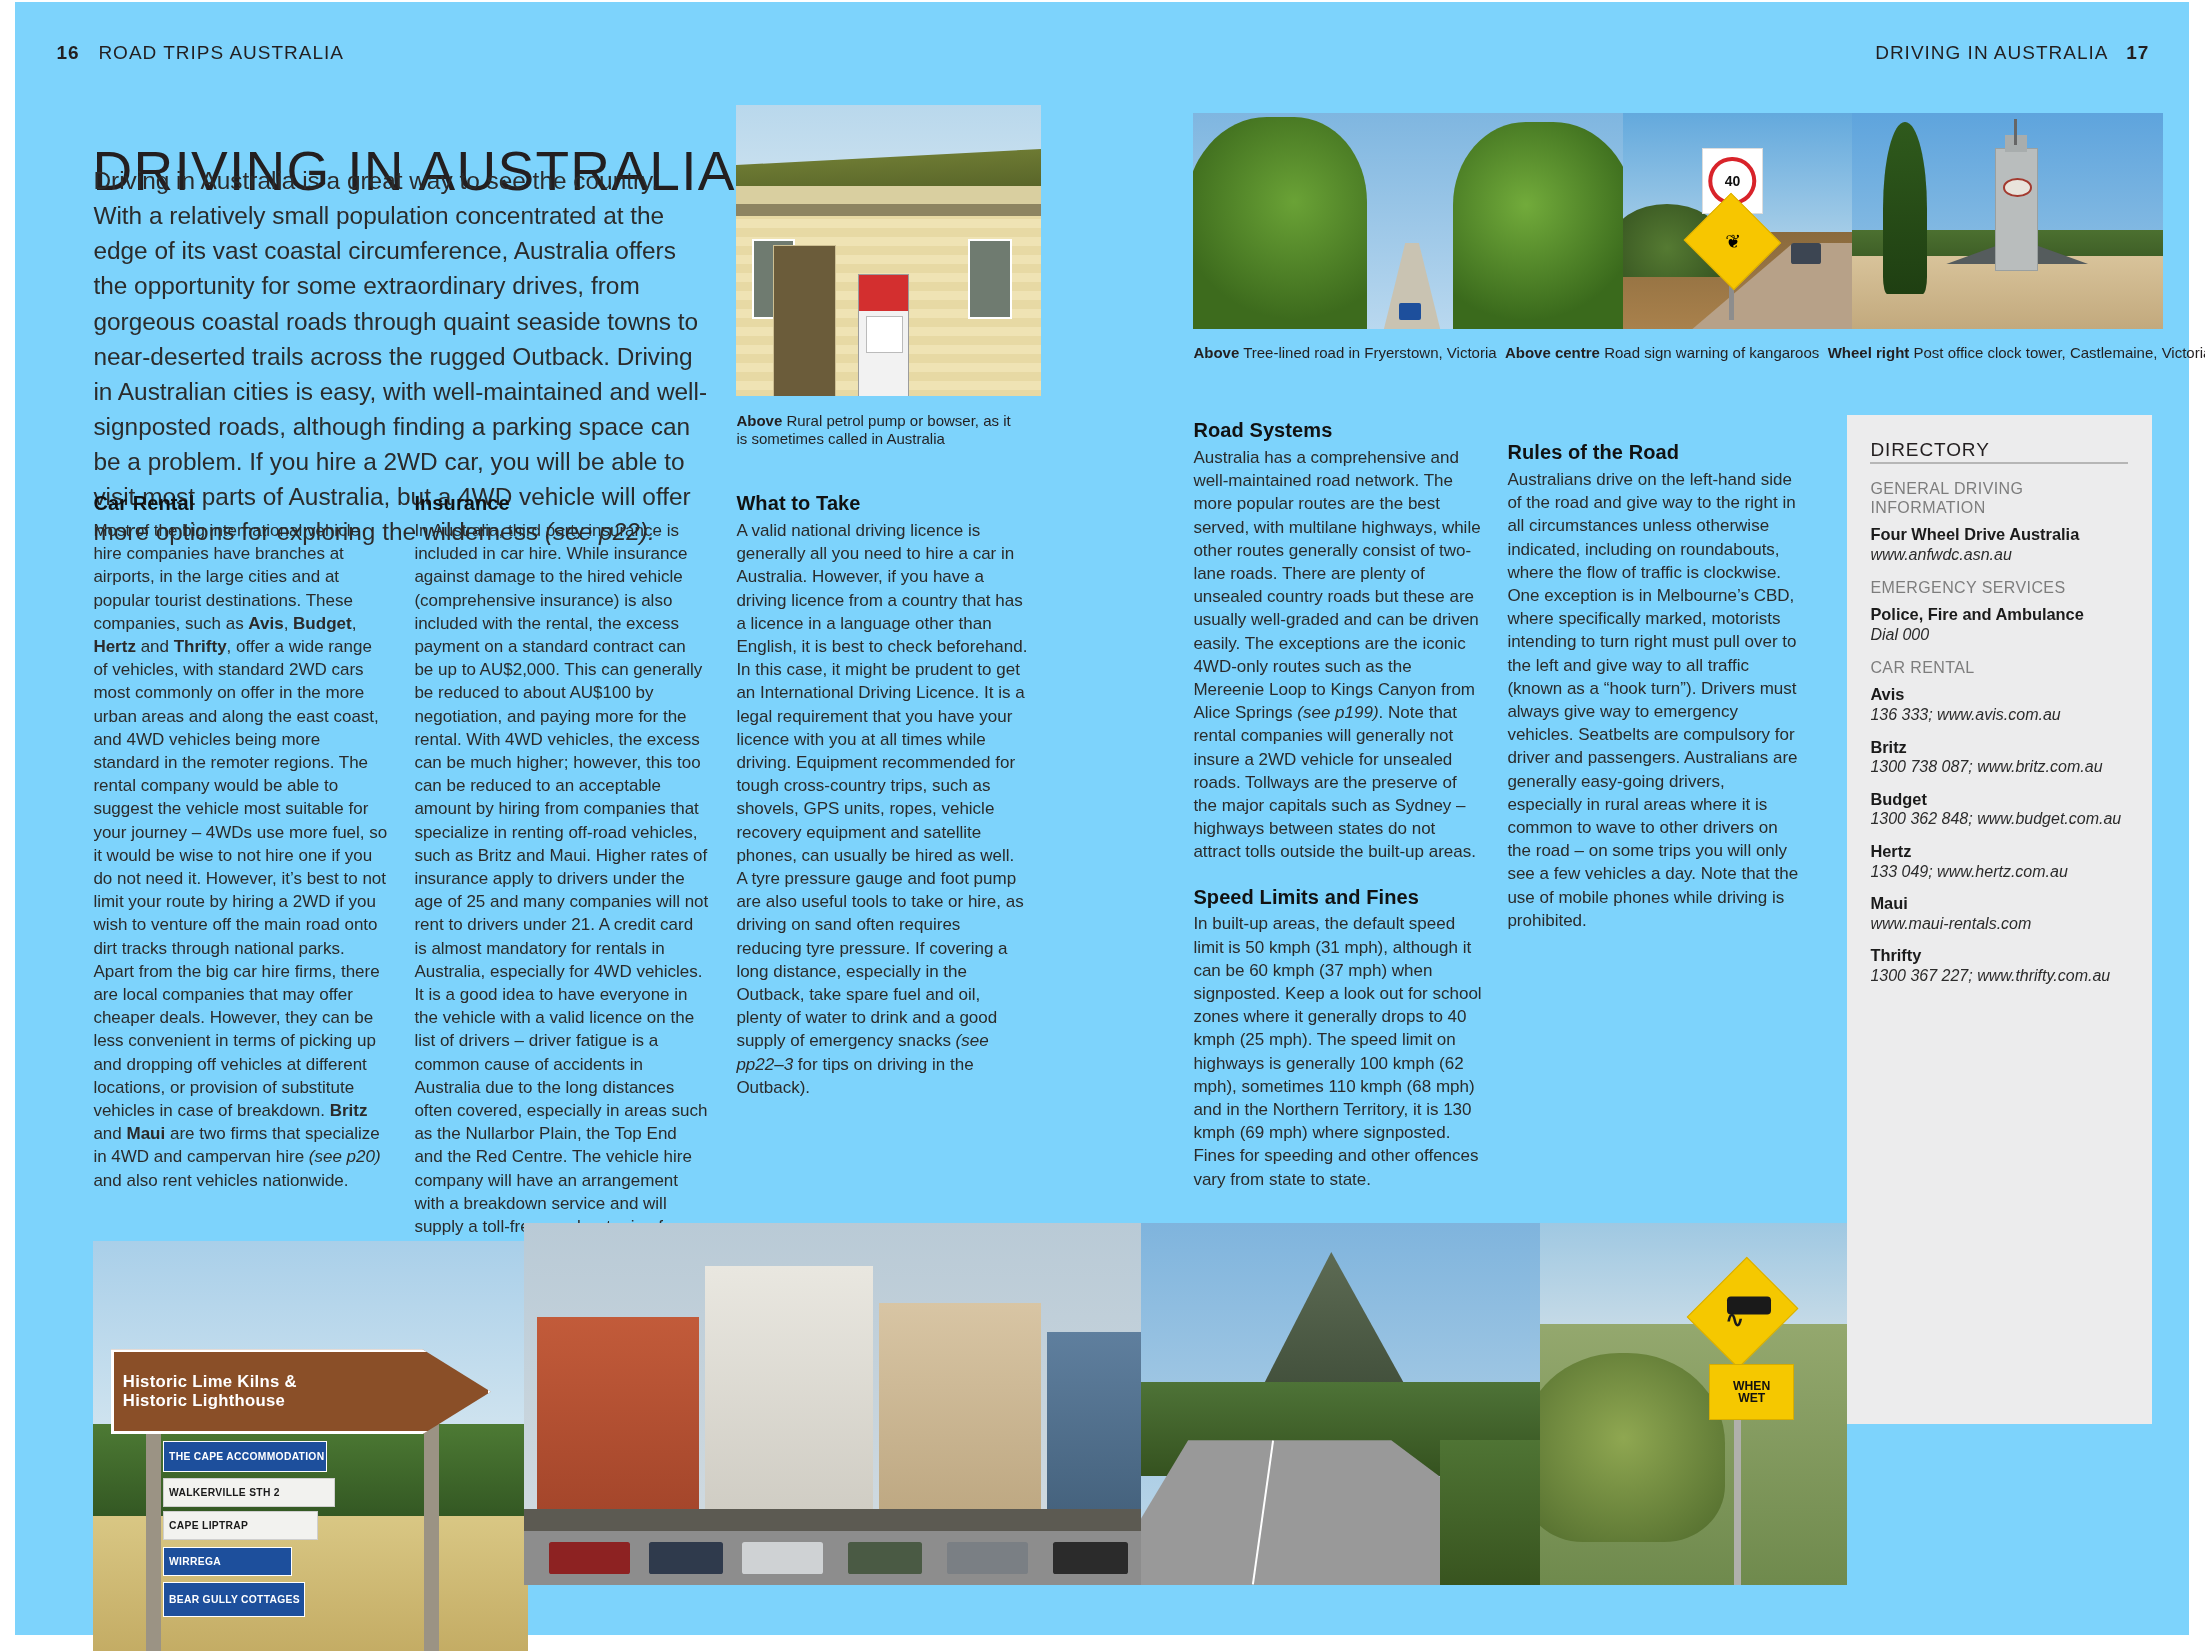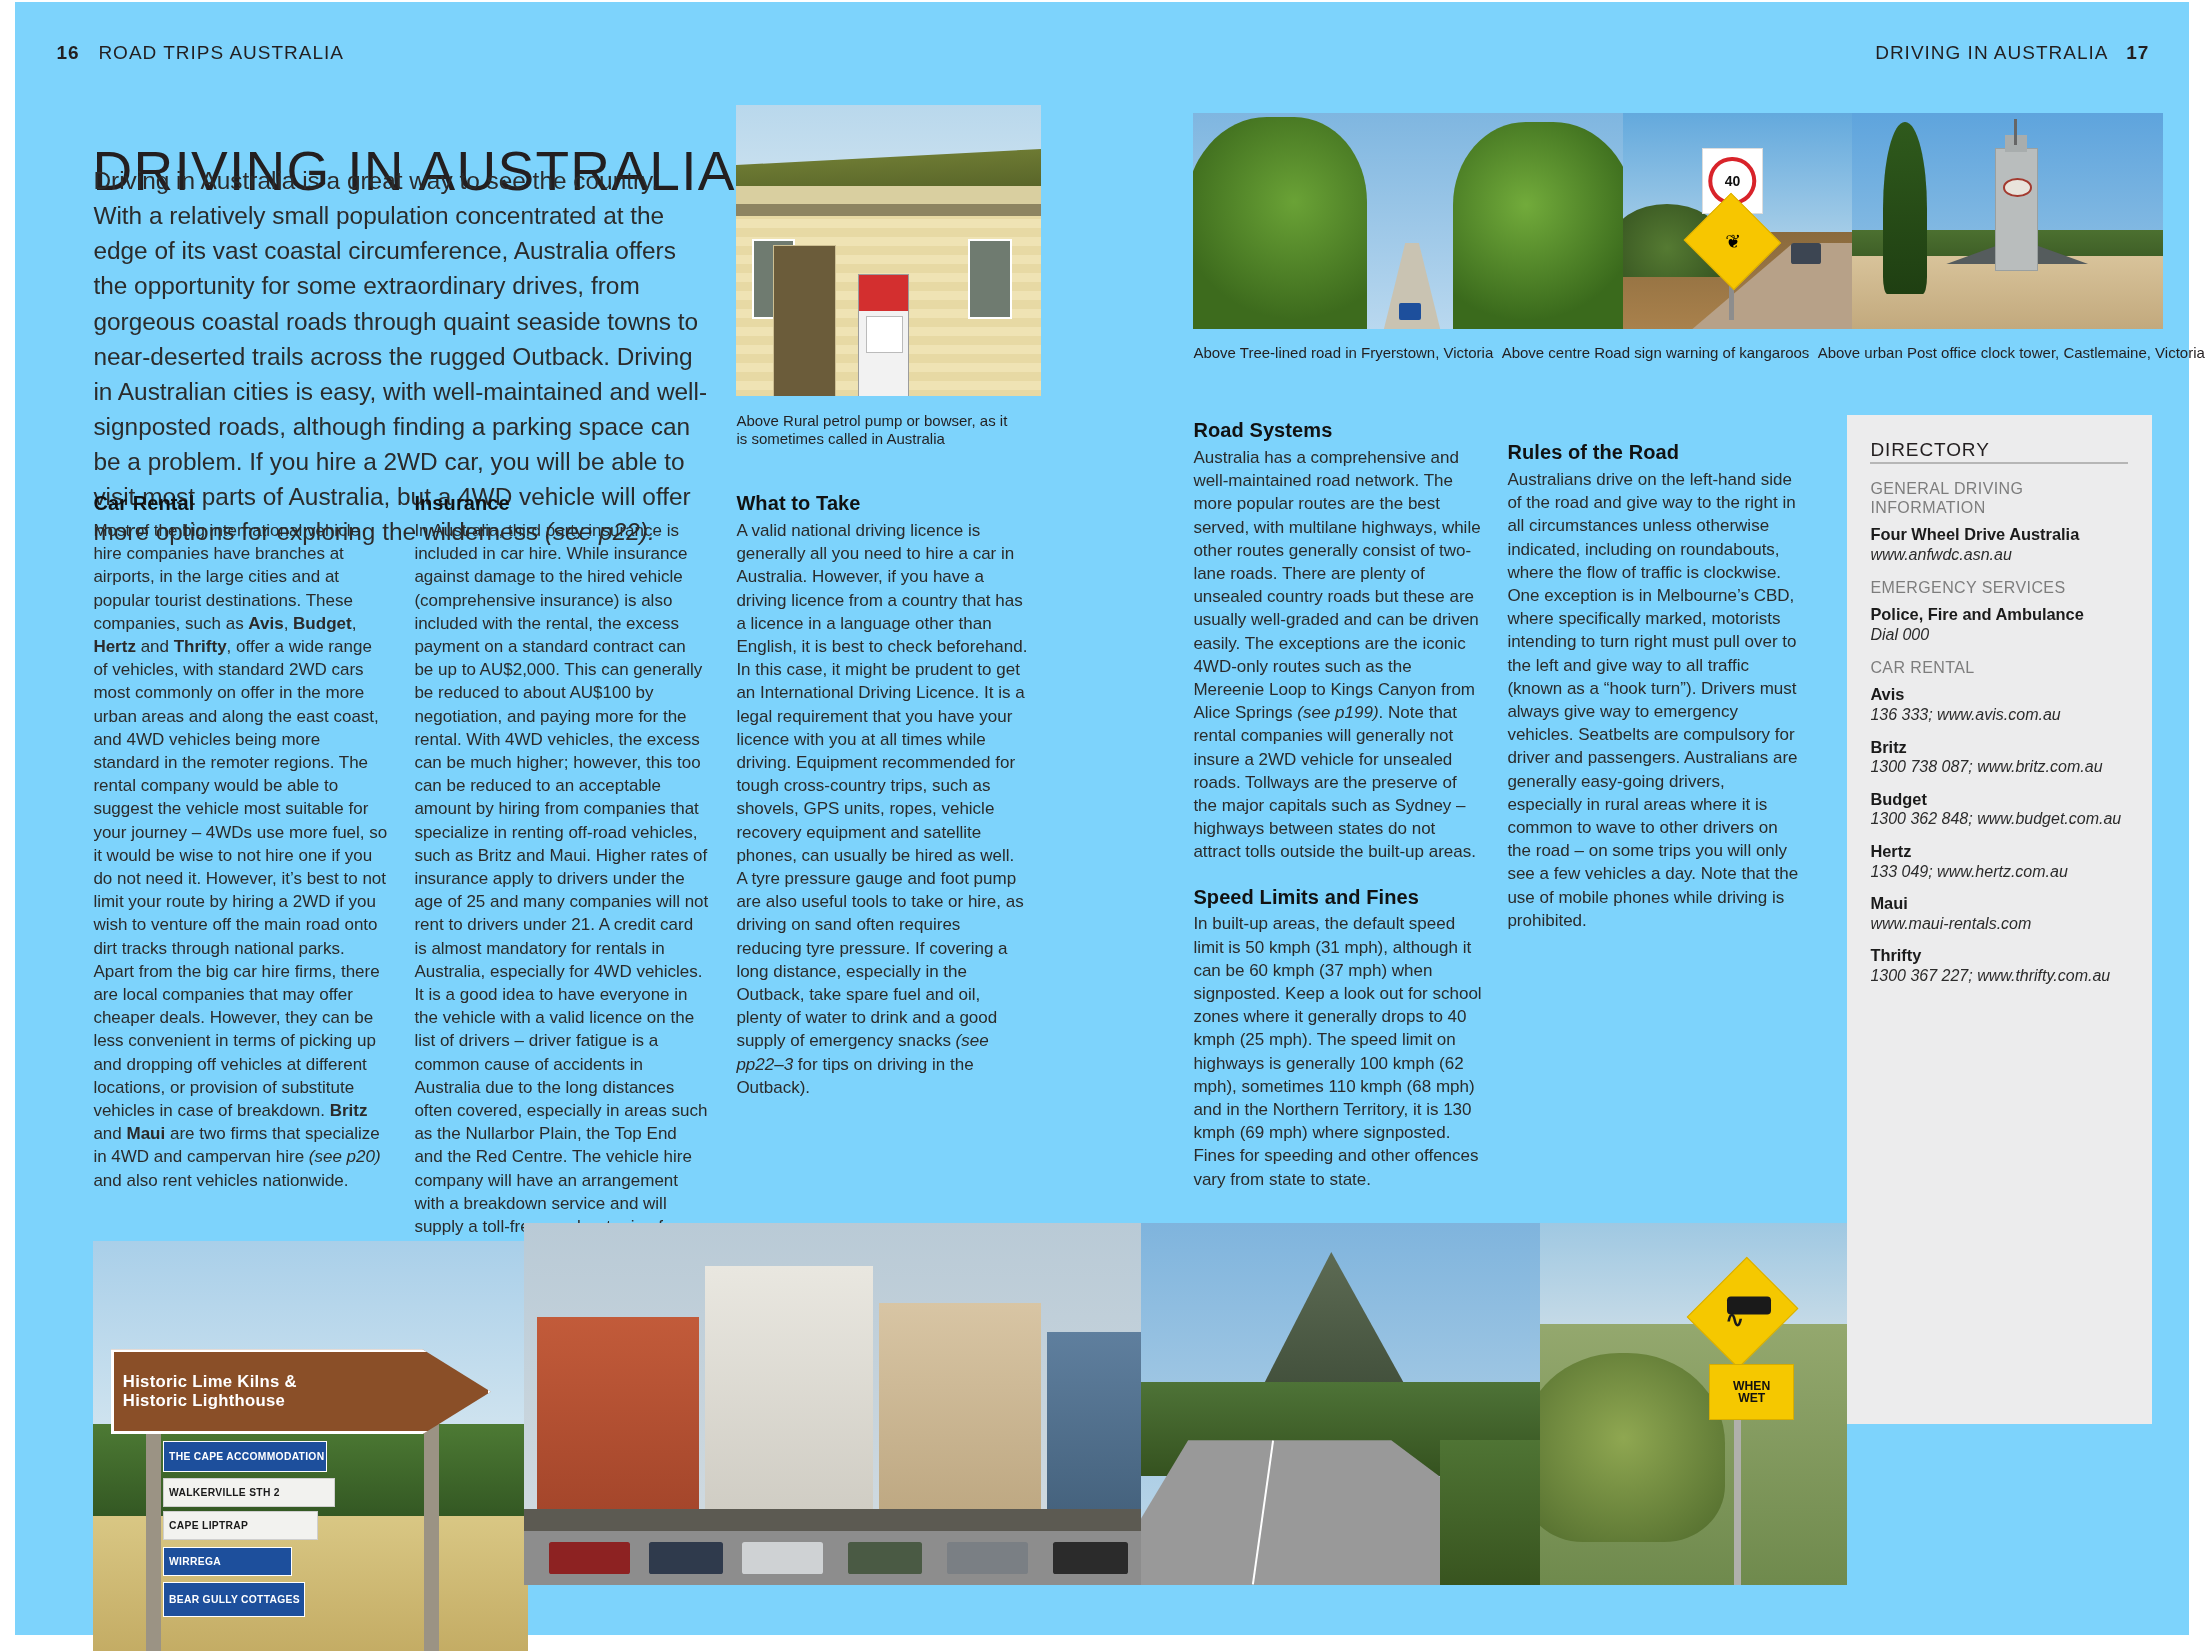--- a/index.html
+++ b/index.html
@@ -45,21 +45,21 @@
   .c2{left:399px;  top:490px;  width:294px;}
   .c3{left:721px; top:490px;  width:292px;}
   .c4{left:1178px; top:417px;  width:291px;}
   .c5{left:1492px; top:417px;  width:296px;}
 
   
   .photo{position:absolute;overflow:hidden;background:#cfd6dc;padding-left:11px;}
   .caption{
     position:absolute;font-size:15px;line-height:1.22;color:#231f20;
   }
-  .caption b{font-weight:normal;}
+  .caption b{font-weight:bold;}
 
   
   #photo-petrol{left:721px;top:103px;width:294px;height:291px;}
   .sky-petrol{position:absolute;inset:0;background:linear-gradient(#b9d8ec,#dce9f2 55%,#cfe1ee);}
   .roof-petrol{position:absolute;left:-5%;top:18%;width:110%;height:20%;
     background:linear-gradient(#6d7a33,#4e5a24);transform:skewY(-3deg);}
   .wall-petrol{position:absolute;left:0;top:33%;width:100%;height:67%;
     background:repeating-linear-gradient(to bottom,#efe3b4 0 9px,#e7d9a4 9px 18px);}
   .door-petrol{position:absolute;left:12%;top:48%;width:20%;height:52%;background:#6b5c3a;border:1.9px solid #cdbf92;}
   .win-petrol{position:absolute;top:46%;width:13%;height:26%;background:#6f7b70;border:2.6px solid #fff;}
@@ -287,21 +287,21 @@
       <div class="ck-bldg"></div>
       <div class="ck-roof"></div>
       <div class="ck-tower"></div>
       <div class="ck-spire"></div>
       <div class="ck-clockface"></div>
       <div class="ck-flag"></div>
       <div class="ck-cypress"></div>
     </div>
 
     <div class="caption" style="left:1178px;top:342px;width:964px;white-space:nowrap;">
-      <b>Above</b><span> Tree-lined road in Fryerstown, Victoria</span>&nbsp;&nbsp;<b>Above centre</b><span> Road sign warning of kangaroos</span>&nbsp;&nbsp;<b>Above urban</b><span> Post office clock tower, Castlemaine, Victoria</span>
+      <b>Above</b><span> Tree-lined road in Fryerstown, Victoria</span>&nbsp;&nbsp;<b>Above centre</b><span> Road sign warning of kangaroos</span>&nbsp;&nbsp;<b>Wheel right</b><span> Post office clock tower, Castlemaine, Victoria</span>
     </div>
 
     <aside id="directory">
       <div class="dir-inner">
         <div class="dir-title">DIRECTORY</div>
         <div class="dir-rule"></div>
 
         <div class="dir-head">GENERAL DRIVING INFORMATION</div>
         <div class="dir-item">
           <div class="dir-name">Four Wheel Drive Australia</div>

